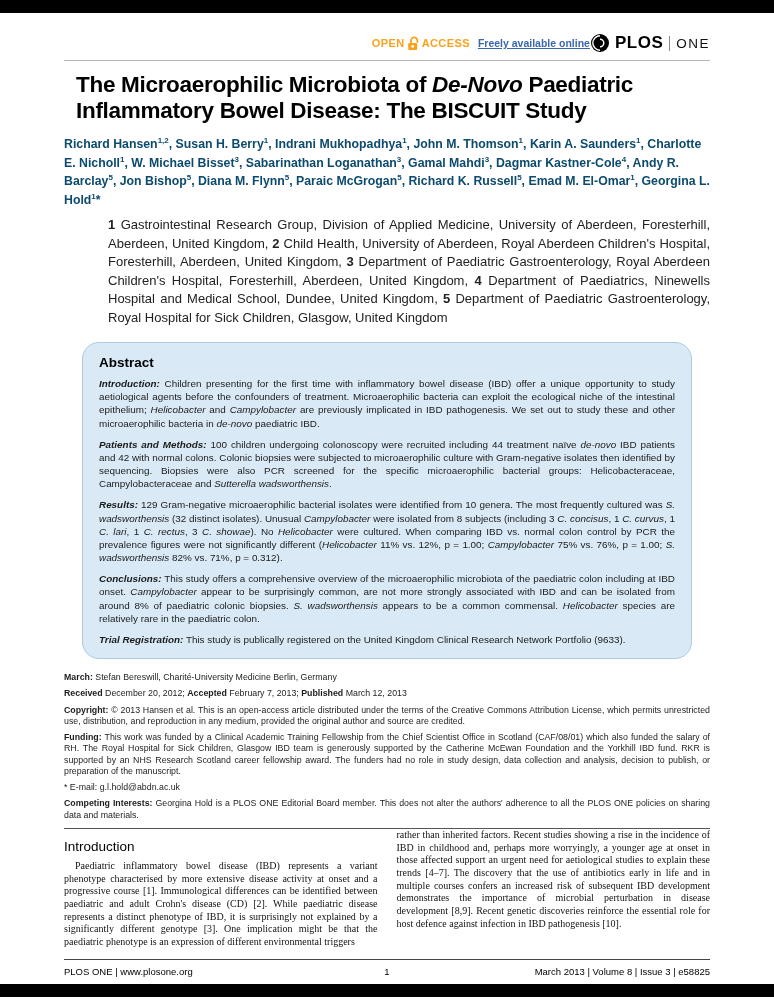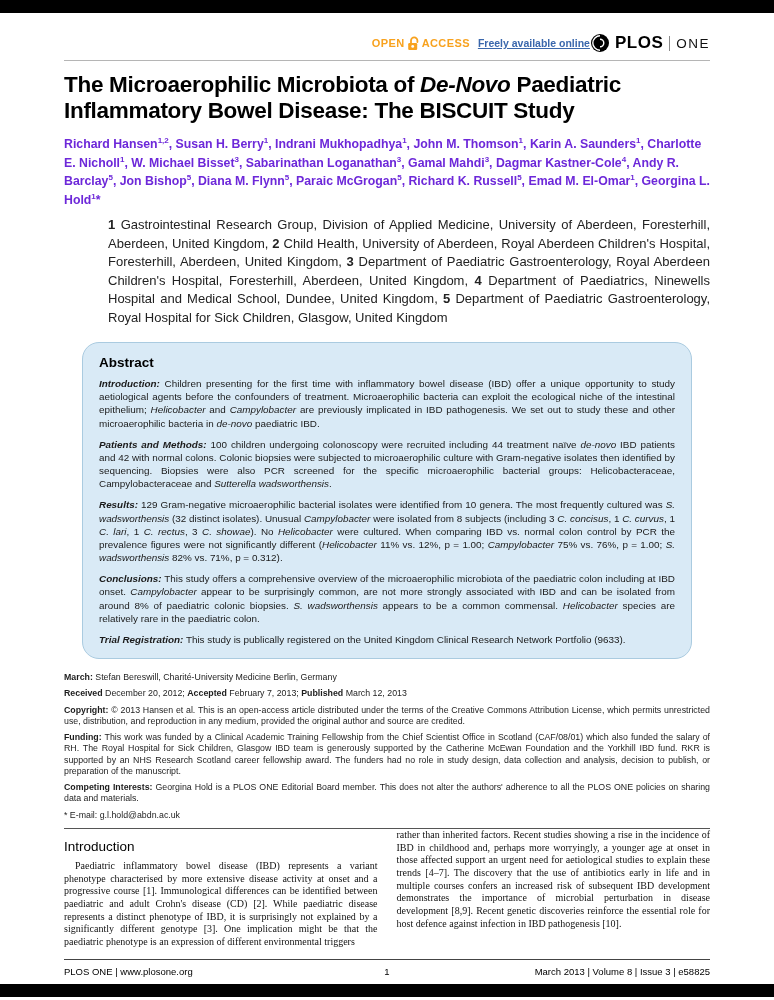--- a/index.html
+++ b/index.html
@@ -20,22 +20,22 @@
   .freely { color:var(--blue,#3A67AC); font-weight:bold; font-size:10.5px; margin-left:8px;text-decoration:underline; }
   .brand { display:flex; align-items:center; }
   .brand-icon { margin-right:5px; display:block; }
   .brand-name { font-weight:bold; font-size:17px; letter-spacing:.5px; color:#000; }
   .brand-divider { width:1px; height:15px; background:#8a8a8a; margin:0 6px; }
   .brand-edition { font-size:13.5px; letter-spacing:1.5px; color:#111; }
 
   .rule-light { border-top:1px solid #b5b5b5; margin-top:5px; }
   .rule-dark  { border-top:1px solid #555; margin-top:7px; }
 
-  .title { font-size:22.5px; line-height:1.16; letter-spacing:-0.3px; margin-top:11px; color:#000; }
-  .authors { font-size:12.3px; font-weight:bold; line-height:1.5; margin-top:11px; color:#6d28d9; }
+  .title { font-size:22.5px; line-height:1.16; letter-spacing:-0.3px; margin-top:11px; color:#000;margin-left:12px; }
+  .authors { font-size:12.3px; font-weight:bold; line-height:1.5; margin-top:11px; color:#0c4a6e; }
   .authors sup, .title sup { font-size:8px; }
   .affiliations { font-size:13px; line-height:1.42; margin-top:7px; text-align:justify; color:#222;margin-left:44px; }
 
   .abstract-box {
     margin:15px 18px 0; background:var(--abstract-bg,#D9EAF6);
     border:1px solid var(--abstract-border,#AACBE0); border-radius:17px;
     padding:12px 16px;
   }
   .abstract-heading { font-size:13.5px; font-weight:bold; margin-bottom:7px; color:#000; }
   .abs-p { font-size:9.9px; line-height:1.33; text-align:justify; margin-bottom:8px; }
@@ -114,22 +114,22 @@
       <p class="abs-p"><span class="abs-label">Conclusions:</span> <span>This study offers a comprehensive overview of the microaerophilic microbiota of the paediatric colon including at IBD onset. <i>Campylobacter</i> appear to be surprisingly common, are not more strongly associated with IBD and can be isolated from around 8% of paediatric colonic biopsies. <i>S. wadsworthensis</i> appears to be a common commensal. <i>Helicobacter</i> species are relatively rare in the paediatric colon.</span></p>
 
       <p class="abs-p"><span class="abs-label">Trial Registration:</span> <span>This study is publically registered on the United Kingdom Clinical Research Network Portfolio (9633).</span></p>
     </div>
 
     <div class="frontmatter">
       <p class="note"><b>March:</b> Stefan Bereswill, Charité-University Medicine Berlin, Germany</p>
       <p class="note"><b>Received</b> December 20, 2012; <b>Accepted</b> February 7, 2013; <b>Published</b> March 12, 2013</p>
       <p class="note"><b>Copyright:</b> © 2013 Hansen et al. This is an open-access article distributed under the terms of the Creative Commons Attribution License, which permits unrestricted use, distribution, and reproduction in any medium, provided the original author and source are credited.</p>
       <p class="note"><b>Funding:</b> This work was funded by a Clinical Academic Training Fellowship from the Chief Scientist Office in Scotland (CAF/08/01) which also funded the salary of RH. The Royal Hospital for Sick Children, Glasgow IBD team is generously supported by the Catherine McEwan Foundation and the Yorkhill IBD fund. RKR is supported by an NHS Research Scotland career fellowship award. The funders had no role in study design, data collection and analysis, decision to publish, or preparation of the manuscript.</p>
+      <p class="note">* E-mail: g.l.hold@abdn.ac.uk</p>
       <p class="note"><b>Competing Interests:</b> Georgina Hold is a PLOS ONE Editorial Board member. This does not alter the authors' adherence to all the PLOS ONE policies on sharing data and materials.</p>
-      <p class="note">* E-mail: g.l.hold@abdn.ac.uk</p>
     </div>
 
     <div class="rule-dark"></div>
 
     <div class="columns">
       <div class="col">
         <h2 class="section-heading">Introduction</h2>
         <p class="body-p indent">Paediatric inflammatory bowel disease (IBD) represents a variant phenotype characterised by more extensive disease activity at onset and a progressive course [1]. Immunological differences can be identified between paediatric and adult Crohn's disease (CD) [2]. While paediatric disease represents a distinct phenotype of IBD, it is surprisingly not explained by a significantly different genotype [3]. One implication might be that the paediatric phenotype is an expression of different environmental triggers</p>
       </div>
       <div class="col">

